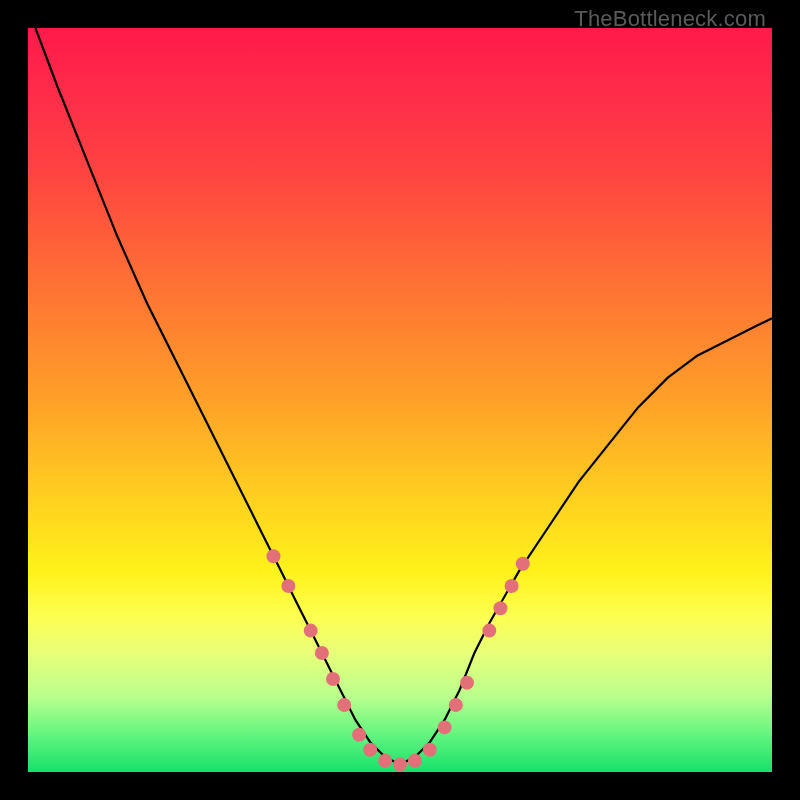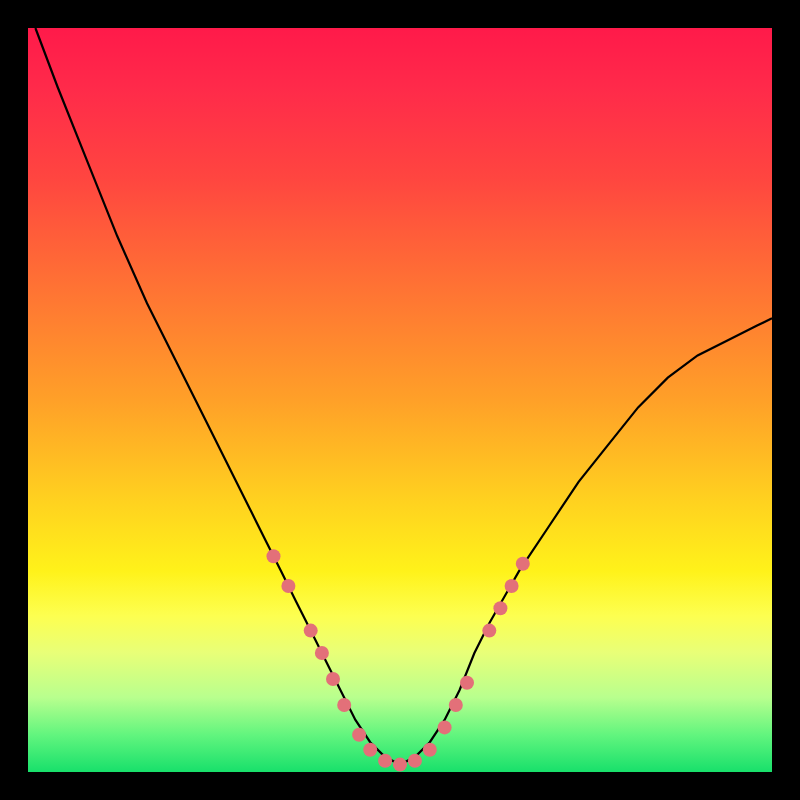--- a/index.html
+++ b/index.html
@@ -84,13 +84,14 @@
           <circle class="marker" cx="416.6" cy="699.4" r="7"></circle>
           <circle class="marker" cx="427.8" cy="677.0" r="7"></circle>
           <circle class="marker" cx="439.0" cy="654.7" r="7"></circle>
           <circle class="marker" cx="461.3" cy="602.6" r="7"></circle>
           <circle class="marker" cx="472.4" cy="580.3" r="7"></circle>
           <circle class="marker" cx="483.6" cy="558.0" r="7"></circle>
           <circle class="marker" cx="494.8" cy="535.7" r="7"></circle>
         </g>
     </svg>
   </div>
+  <div class="watermark">TheBottleneck.com</div>
 </div>
 
 </body></html>

